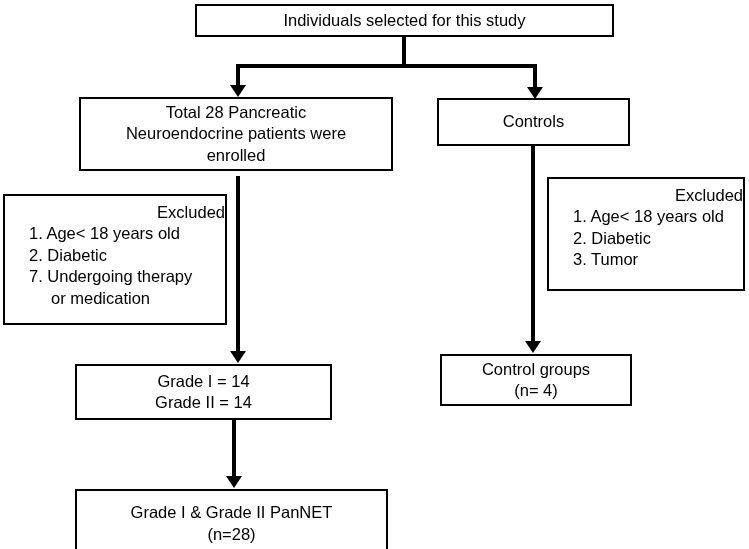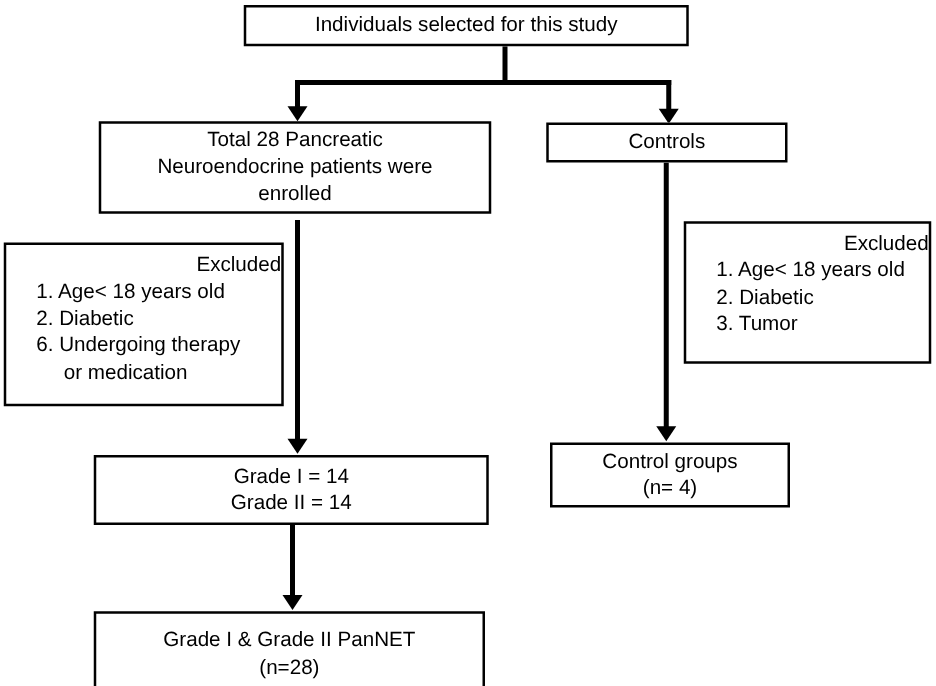--- a/index.html
+++ b/index.html
@@ -85,72 +85,72 @@
     border-right: 8px solid transparent;
     border-top: 12px solid #000000;
     z-index: 2;
   }
 </style>
 </head>
 <body>
 
 <div id="canvas">
 
-  <div class="node" style="left:195px; top:4px; width:356px; height:33px;text-align:center;">
+  <div class="node" style="left:195px; top:4px; width:419px; height:33px;text-align:center;">
     <span class="line">Individuals selected for this study</span>
   </div>
 
   <div class="vline" style="left:402px; top:37px; height:29px;"></div>
 
   <div class="hline" style="left:236px; top:64px; width:301px;"></div>
 
   <div class="vline" style="left:236px; top:64px; height:22px;"></div>
   <div class="arrowhead" style="left:230px; top:85px;"></div>
 
   <div class="vline" style="left:533px; top:64px; height:24px;"></div>
   <div class="arrowhead" style="left:527px; top:87px;"></div>
 
   <div class="node" style="left:79px; top:97px; width:314px; height:74px;">
     <span class="line">Total 28 Pancreatic</span>
     <span class="line">Neuroendocrine patients were</span>
     <span class="line">enrolled</span>
   </div>
 
-  <div class="node" style="left:437px; top:98px; width:193px; height:32px;text-align:right;">
+  <div class="node" style="left:437px; top:98px; width:193px; height:48px;text-align:right;">
     <span class="line">Controls</span>
   </div>
 
   <div class="vline" style="left:236px; top:176px; height:176px;"></div>
   <div class="arrowhead" style="left:230px; top:351px;"></div>
 
   <div class="vline" style="left:531px; top:130px; height:212px;"></div>
   <div class="arrowhead" style="left:525px; top:341px;"></div>
 
   <div class="node listbox" style="left:3px; top:194px; width:224px; height:131px;">
     <span class="hdr">Excluded</span>
     <span class="items">
       <span class="li">1. Age&lt; 18 years old</span>
       <span class="li">2. Diabetic</span>
-      <span class="li">6. Undergoing therapy</span>
+      <span class="li">7. Undergoing therapy</span>
       <span class="li">
           <span class="cont">or medication</span>
         </span>
     </span>
   </div>
 
   <div class="node listbox" style="left:547px; top:177px; width:198px; height:114px;">
     <span class="hdr">Excluded</span>
     <span class="items">
       <span class="li">1. Age&lt; 18 years old</span>
       <span class="li">2. Diabetic</span>
       <span class="li">3. Tumor</span>
     </span>
   </div>
 
-  <div class="node" style="left:75px; top:364px; width:316px; height:56px;">
+  <div class="node" style="left:75px; top:364px; width:257px; height:56px;">
     <span class="line">Grade I = 14</span>
     <span class="line">Grade II = 14</span>
   </div>
 
   <div class="node" style="left:440px; top:354px; width:192px; height:52px;">
     <span class="line">Control groups</span>
     <span class="line">(n= 4)</span>
   </div>
 
   <div class="vline" style="left:232px; top:420px; height:57px;"></div>

